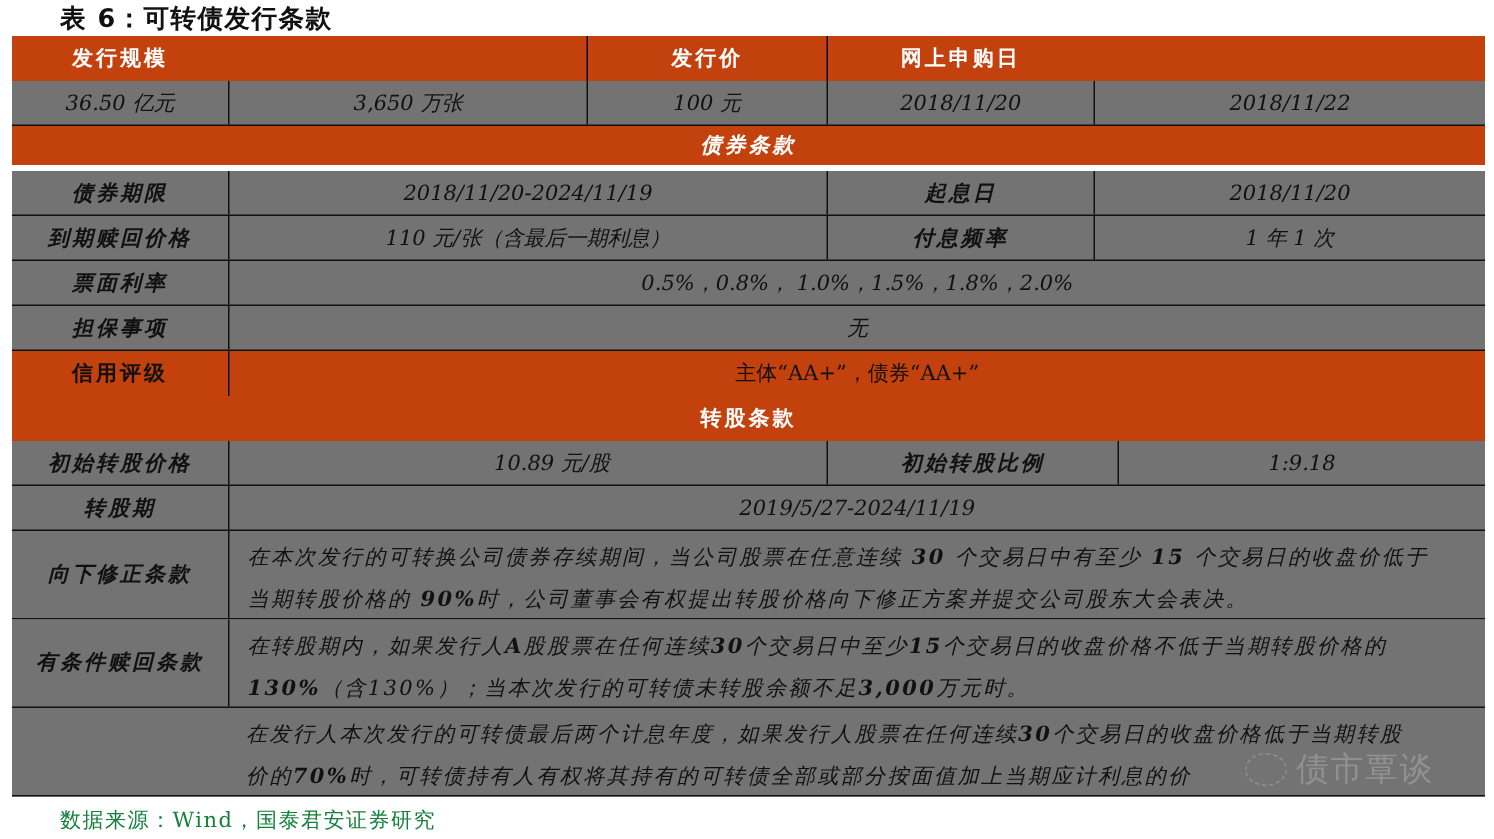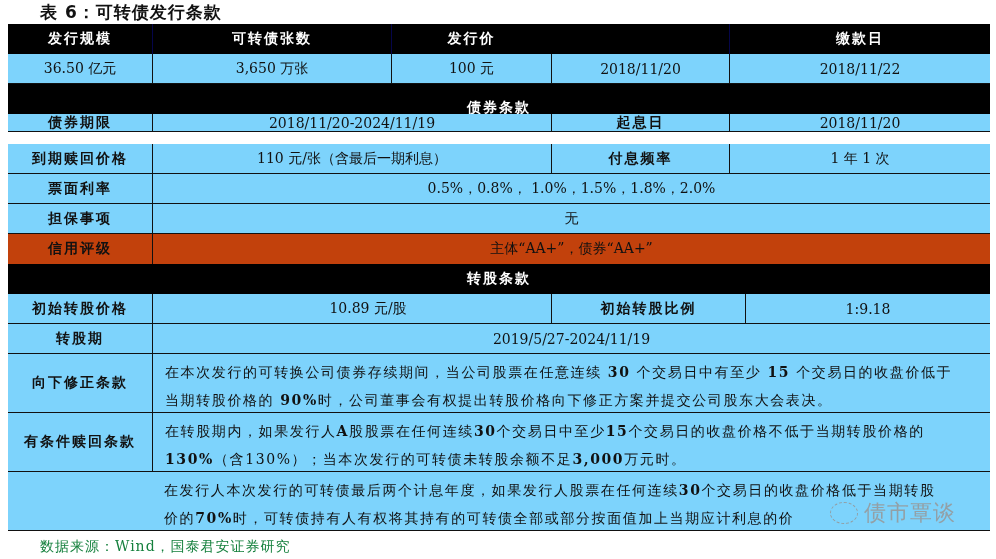--- a/index.html
+++ b/index.html
@@ -13,28 +13,28 @@
     font-family: "DejaVu Sans", "Liberation Sans", sans-serif;
     font-weight: bold; font-size: 17px; letter-spacing: 1px; color: #111;
   }
   .tbl { position: absolute; left: 8px; top: 24px; width: 982px; }
   .row { position: absolute; left: 0; width: 982px; box-sizing: border-box; }
   .cell {
     position: absolute; top: 0; height: 100%; box-sizing: border-box;
     display: flex; align-items: center; justify-content: center;
     font-size: 14px; white-space: nowrap;
   }
-  .hdr { background: #000000; }
+  .hdr { background: #c2410c; }
   .hdr .cell {
     color: #ffffff; font-weight: bold;
     font-family: "DejaVu Sans", "Liberation Sans", sans-serif;
     font-size: 14px; letter-spacing: 2px;
   }
   .hdr .cell + .cell { border-left: 1px solid #05054a; }
-  .body-row { border-bottom: 1px solid #111; background: #7dd3fc; }
+  .body-row { border-bottom: 1px solid #111; background: #737373; font-style: italic; }
   .body-row .cell + .cell { border-left: 1px solid #111; }
   .lbl {
     font-weight: bold; letter-spacing: 2px;
     font-family: "DejaVu Sans", "Liberation Sans", sans-serif; font-size: 14px;
   }
   .para {
     justify-content: flex-start !important; align-items: flex-start;
     flex-direction: column; white-space: normal;
     padding: 4px 12px 0 12px; font-size: 14px; line-height: 28px;
     letter-spacing: 1.6px;
@@ -57,37 +57,36 @@
 </style>
 </head>
 <body>
 
 <div class="title">表 6：可转债发行条款</div>
 
 <div class="tbl">
 
   <div class="row hdr" style="top:0; height:30px;">
     <div class="cell" style="left:0; width:144px;">发行规模</div>
-    <div class="cell" style="left:144px; width:239px;">可转债张数</div>
     <div class="cell" style="left:383px; width:160px;">发行价</div>
-    <div class="cell" style="left:721px; width:261px;">缴款日</div>
+    <div class="cell" style="left:543px; width:178px;">网上申购日</div>
   </div>
 
   <div class="row body-row" style="top:30px; height:30px;">
     <div class="cell" style="left:0; width:144px;">36.50 亿元</div>
     <div class="cell" style="left:144px; width:239px;">3,650 万张</div>
     <div class="cell" style="left:383px; width:160px;">100 元</div>
     <div class="cell" style="left:543px; width:178px;">2018/11/20</div>
     <div class="cell" style="left:721px; width:261px;">2018/11/22</div>
   </div>
 
-  <div class="row hdr" style="top:60px; height:48px;">
+  <div class="row hdr" style="top:60px; height:26px;font-style:italic;">
     <div class="cell" style="left:0; width:982px;">债券条款</div>
   </div>
-  <div class="row body-row" style="top:90px; height:18px;">
+  <div class="row body-row" style="top:90px; height:30px;">
     <div class="cell lbl" style="left:0; width:144px;">债券期限</div>
     <div class="cell" style="left:144px; width:399px;">2018/11/20-2024/11/19</div>
     <div class="cell lbl" style="left:543px; width:178px;">起息日</div>
     <div class="cell" style="left:721px; width:261px;">2018/11/20</div>
   </div>
   <div class="row body-row" style="top:120px; height:30px;">
     <div class="cell lbl" style="left:0; width:144px;">到期赎回价格</div>
     <div class="cell" style="left:144px; width:399px;">110 元/张（含最后一期利息）</div>
     <div class="cell lbl" style="left:543px; width:178px;">付息频率</div>
     <div class="cell" style="left:721px; width:261px;">1 年 1 次</div>

